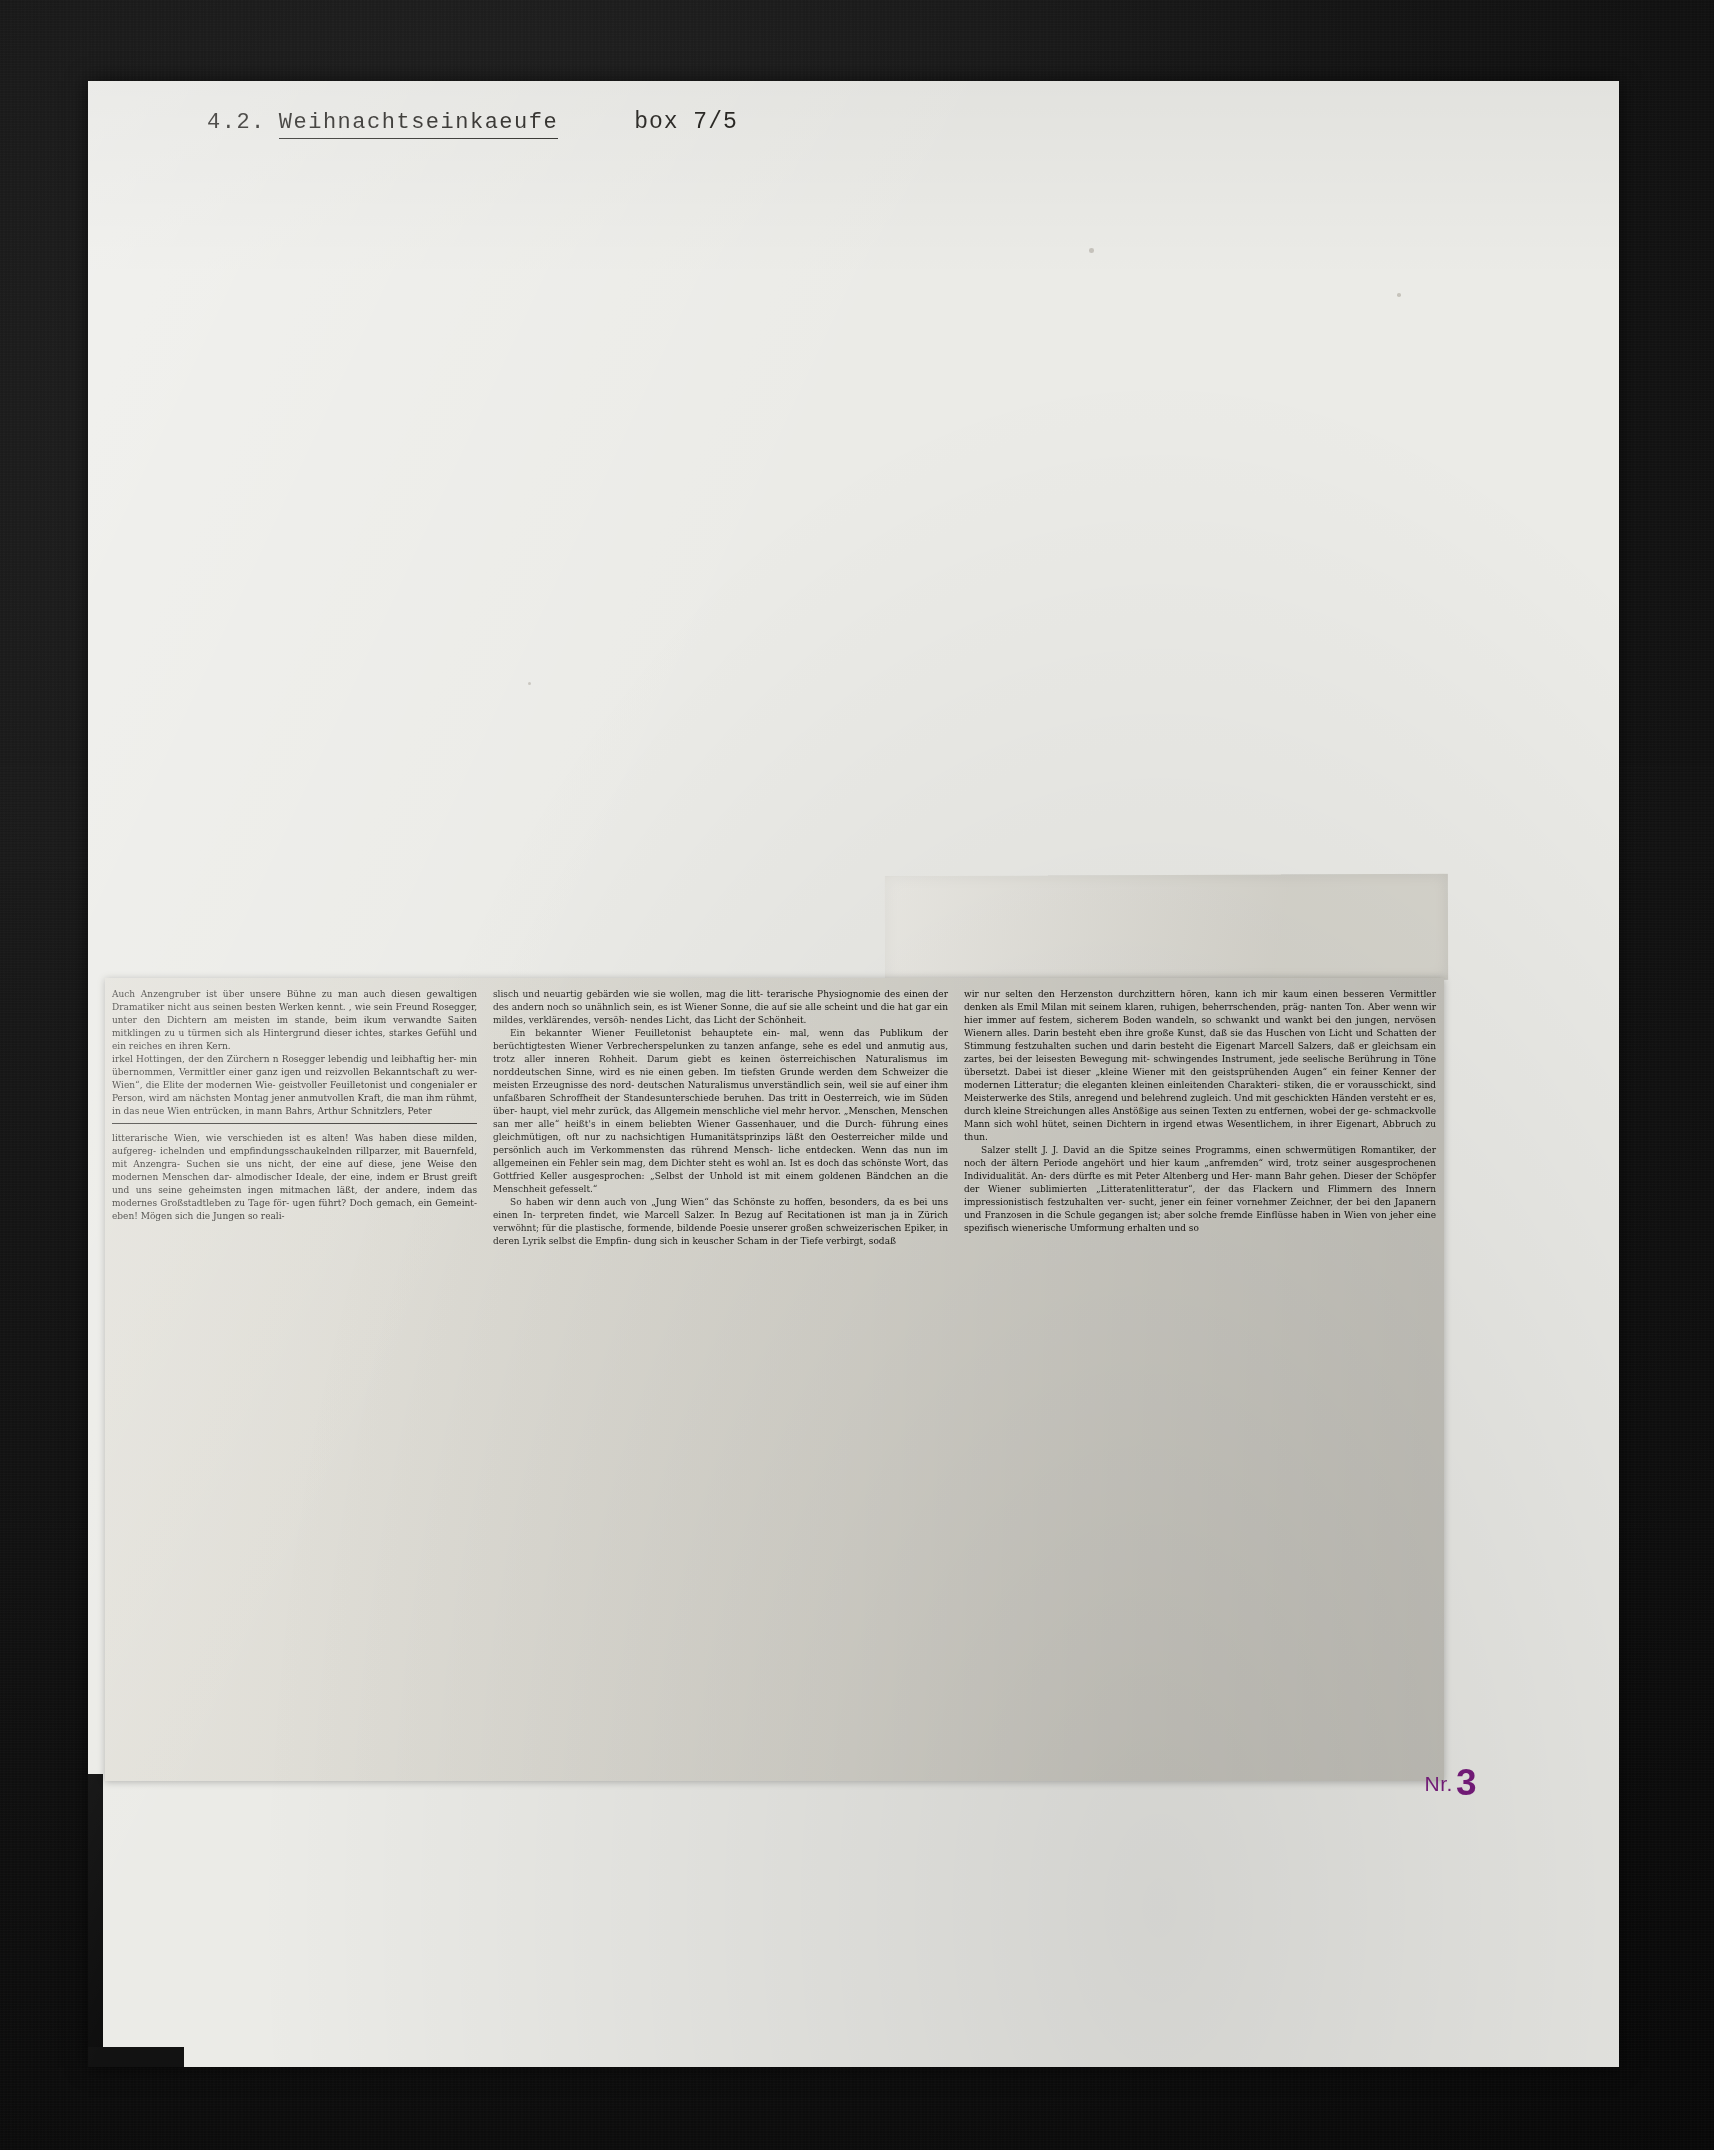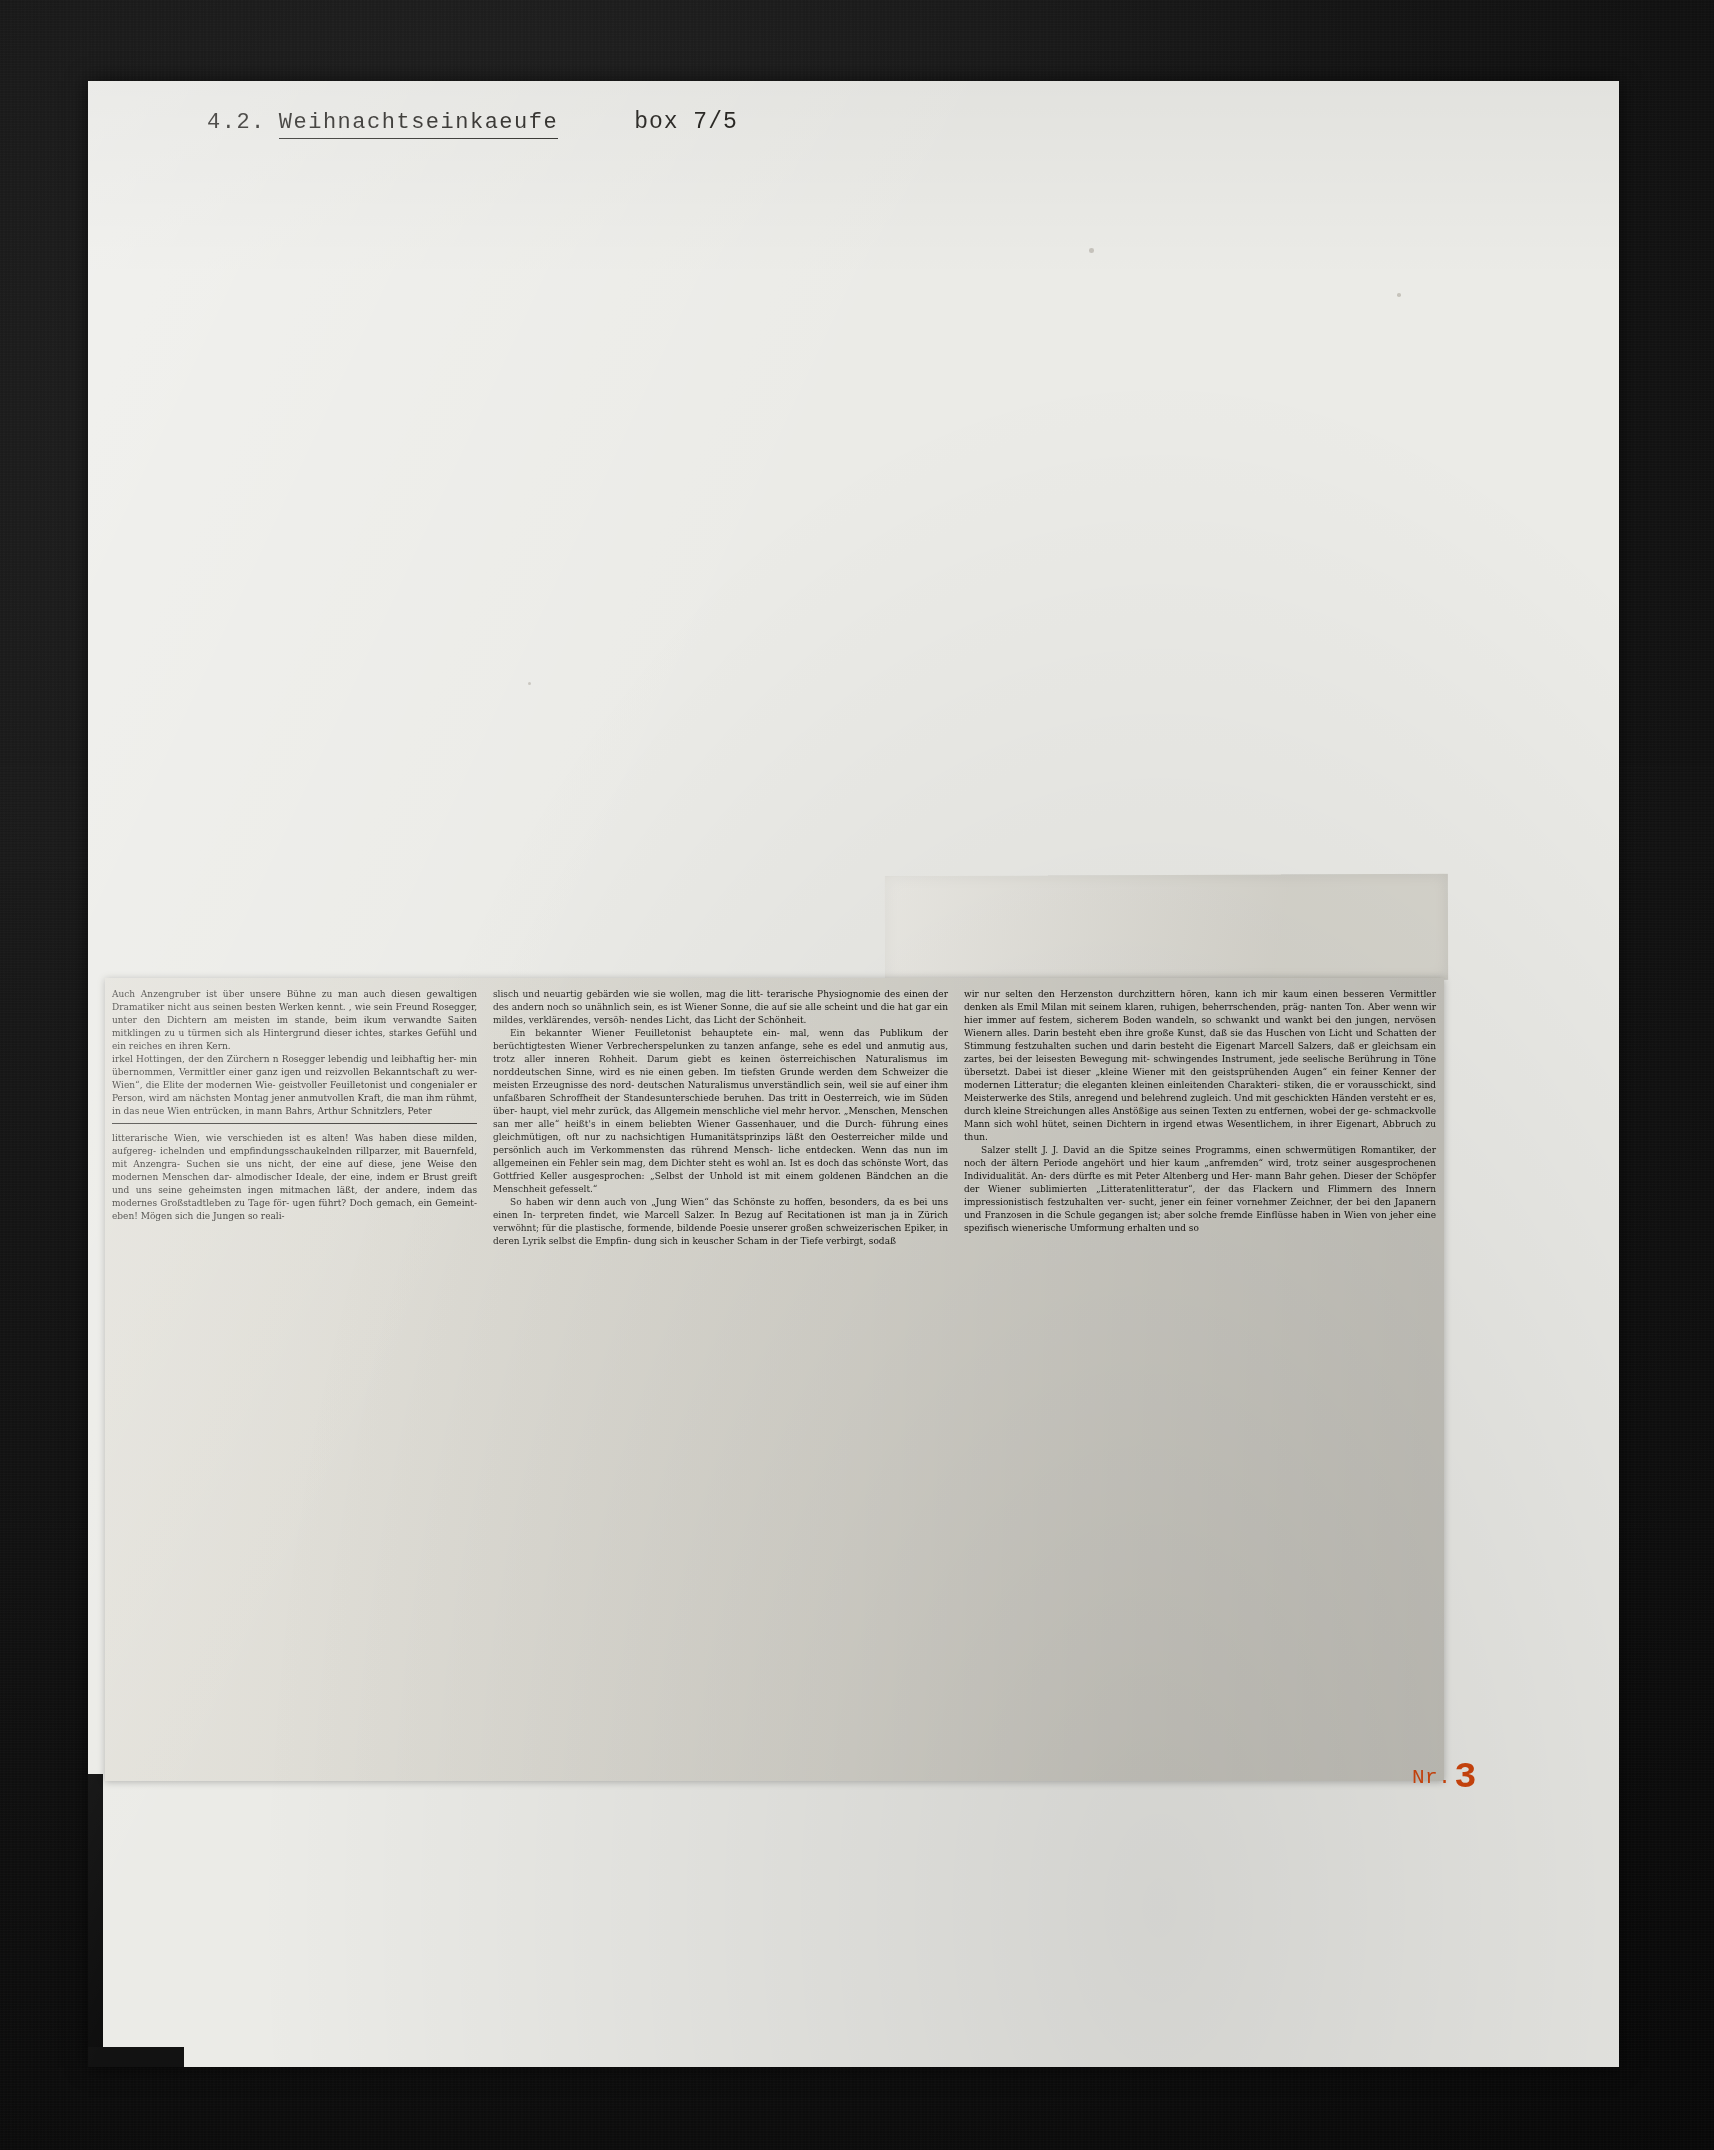--- a/index.html
+++ b/index.html
@@ -117,24 +117,24 @@
   }
   #nr-flap::after {
     content: "";
     position: absolute;
     inset: 0;
     background: linear-gradient(100deg, rgba(255,255,255,.35), rgba(0,0,0,.05) 70%);
   }
   #nr-label {
     position: absolute;
     right: 12px;
-    bottom: 11px;
-    font-family: Liberation Mono, monospace;
+    bottom: 5px;
+    font-family: Liberation Sans, sans-serif;
     font-size: 21px;
-    color: #c2410c;
+    color: #701a75;
     letter-spacing: 0.5px;
     z-index: 3;
   }
   #nr-label .nr-big {
     font-size: 37px;
     font-weight: 700;
     vertical-align: -4px;
     margin-left: 3px;
   }
 

